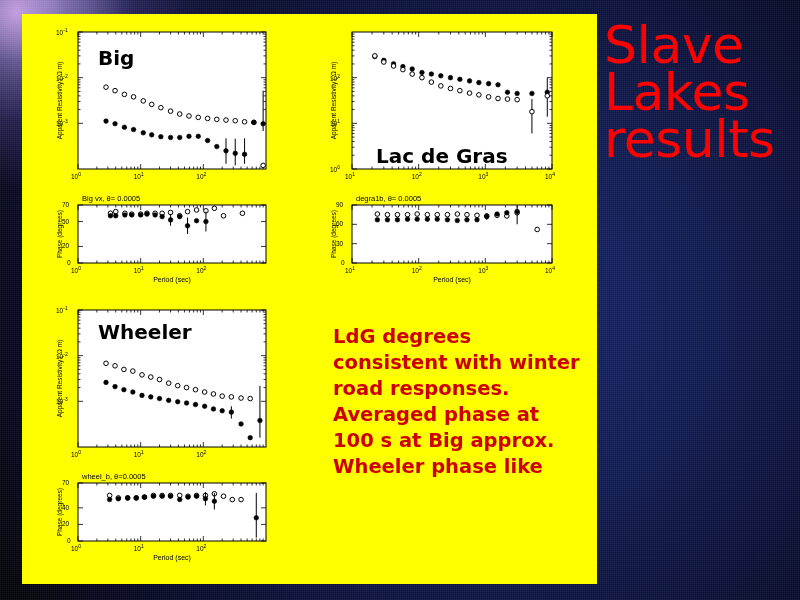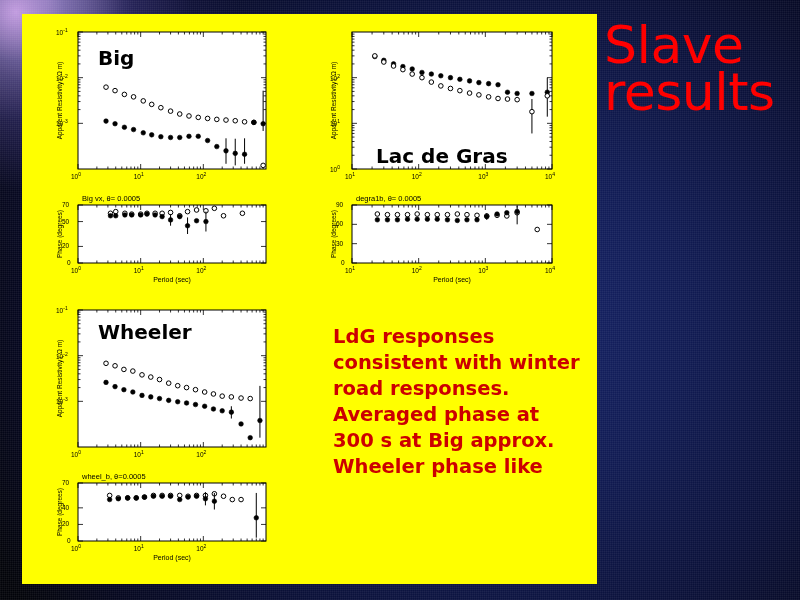--- a/index.html
+++ b/index.html
@@ -857,26 +857,27 @@
           <div class="ticklab" style="left: 19px; top: 64px;">0</div>
           <div class="ticklab" style="left: 14px; top: 47.4286px;">20</div>
           <div class="ticklab" style="left: 14px; top: 30.8571px;">40</div>
           <div class="ticklab" style="left: 14px; top: 6px;">70</div>
           <div class="xlab" style="left: 30px; width: 188px; top: 81px; text-align: center;">Period (sec)</div>
           <div class="ylab" style="left: 8px; top: 68px; width: 58px; text-align: center;">Phase (degrees)</div>
         </div>
       </div>
 
     <div id="bodytext">
-        <div>LdG responses</div>
+        <div>LdG degrees</div>
         <div>consistent with winter</div>
         <div>road responses.</div>
         <div>Averaged phase at</div>
-        <div>300 s at Big approx.</div>
+        <div>100 s at Big approx.</div>
         <div>Wheeler phase like</div>
       </div>
   </div>
 
   <div id="title">
     <div>Slave</div>
+    <div>Lakes</div>
     <div>results</div>
   </div>
 </div>
 
 </body></html>

